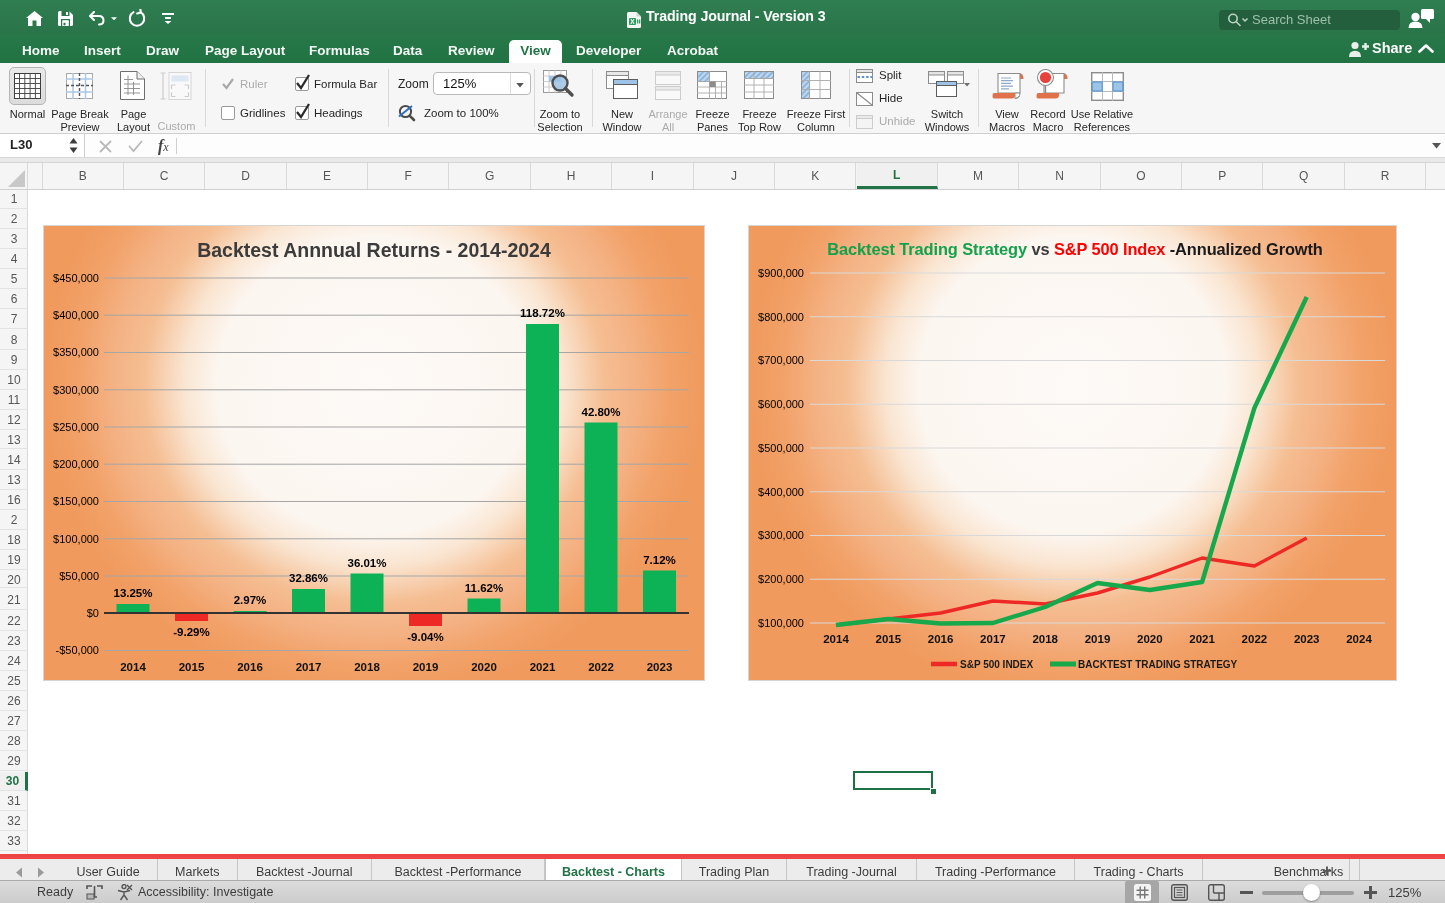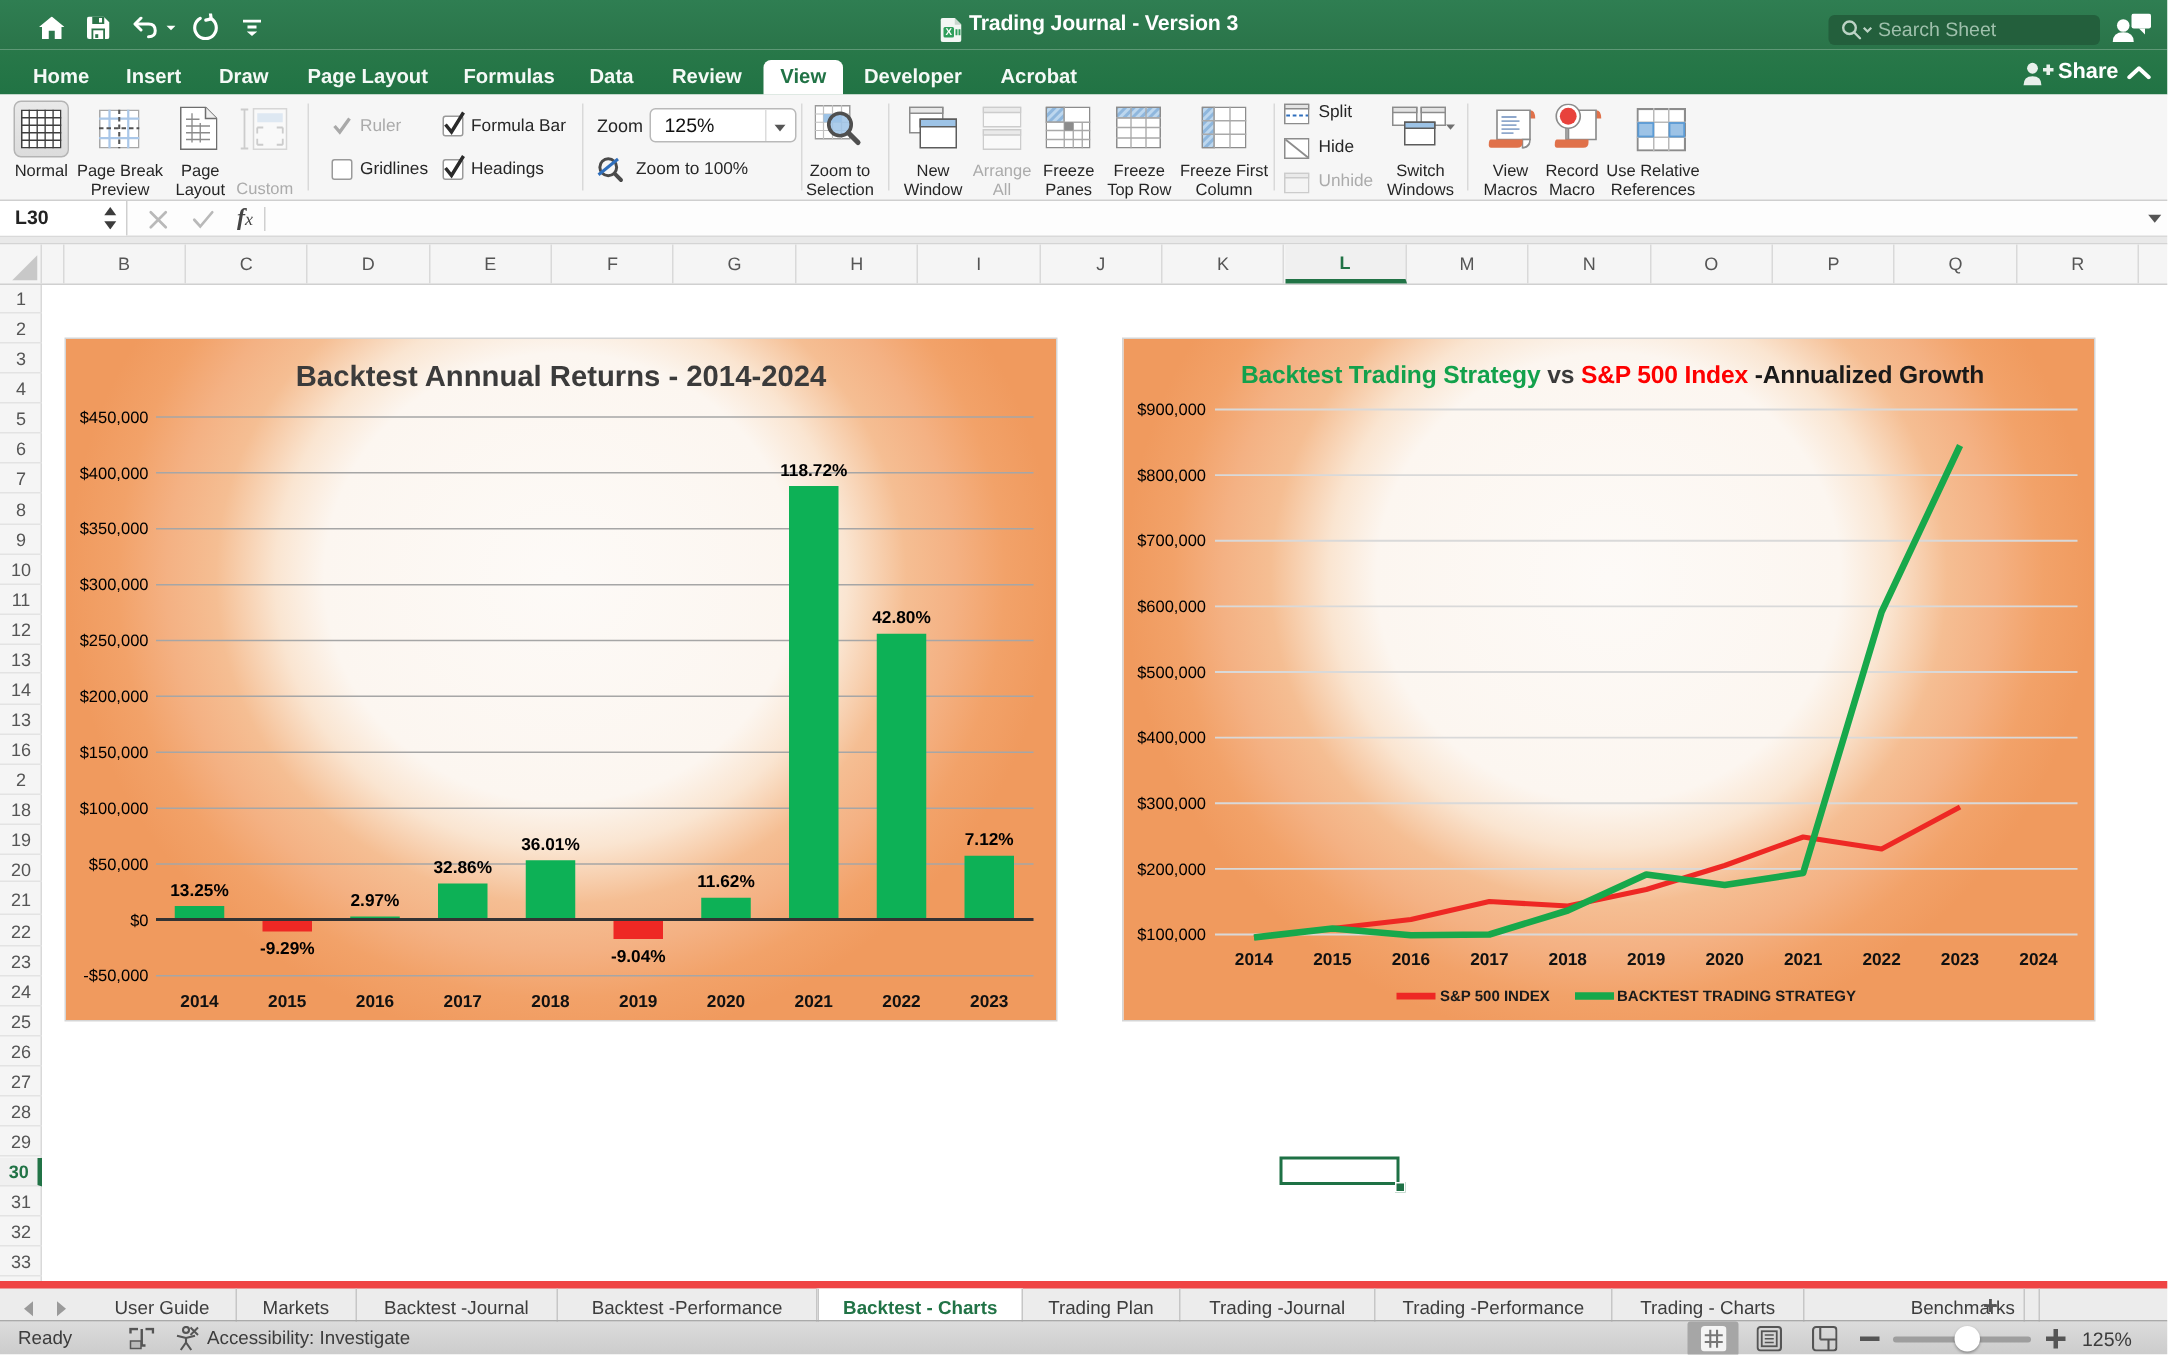--- a/index.html
+++ b/index.html
@@ -522,21 +522,21 @@
   <div class="stab" style="left:545px;width:137px;background:#fff;color:#217346;font-weight:bold;border-left:1px solid #c6c6c6;">Backtest - Charts</div>
   <div class="stab" style="left:682px;width:105px;">Trading Plan</div>
   <div class="stab" style="left:787px;width:130px;">Trading -Journal</div>
   <div class="stab" style="left:917px;width:158px;">Trading -Performance</div>
   <div class="stab" style="left:1075px;width:128px;">Trading - Charts</div>
   <div class="stab" style="left:1258px;width:102px;">Benchmarks</div>
   <div class="stab" style="left:1305px;width:45px;font-size:17px;font-weight:bold;color:#555;line-height:24px;">+</div>
 </div>
 
 <div id="statusbar">
-  <span class="abs" style="left:12px;top:4px;">Ready</span>
+  <span class="abs" style="left:37px;top:4px;">Ready</span>
   <svg class="abs" style="left:86px;top:4px;" width="17" height="15" viewBox="0 0 17 15">
     <path d="M1 4 L1 1 L6 1 M11 1 L16 1 L16 4" stroke="#555" stroke-width="1.6" fill="none"></path>
     <path d="M8.5 1 L8.5 12 M6 12 h5" stroke="#555" stroke-width="1.6" fill="none"></path>
     <rect x="1" y="9" width="7" height="5" fill="#b9b9b9" stroke="#555" stroke-width="1"></rect>
   </svg>
   <svg class="abs" style="left:116px;top:3px;" width="17" height="17" viewBox="0 0 17 17">
     <circle cx="8" cy="2.6" r="2" fill="none" stroke="#555" stroke-width="1.4"></circle>
     <path d="M2 6.5 L8 8 L14 6.5 M8 8 L8 11 L4.5 16 M8 11 L11.5 16" stroke="#555" stroke-width="1.4" fill="none"></path>
     <path d="M11 1 L16 6 M16 1 L11 6" stroke="#555" stroke-width="1.3"></path>
   </svg>

